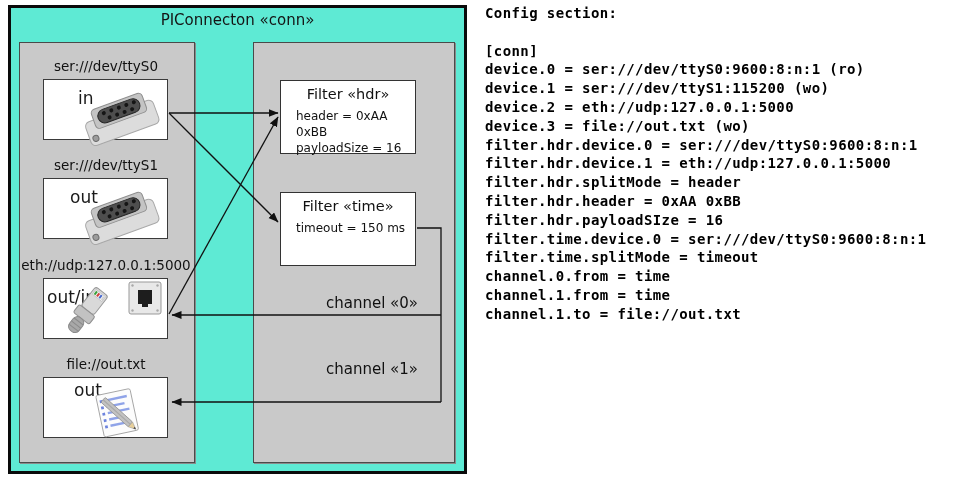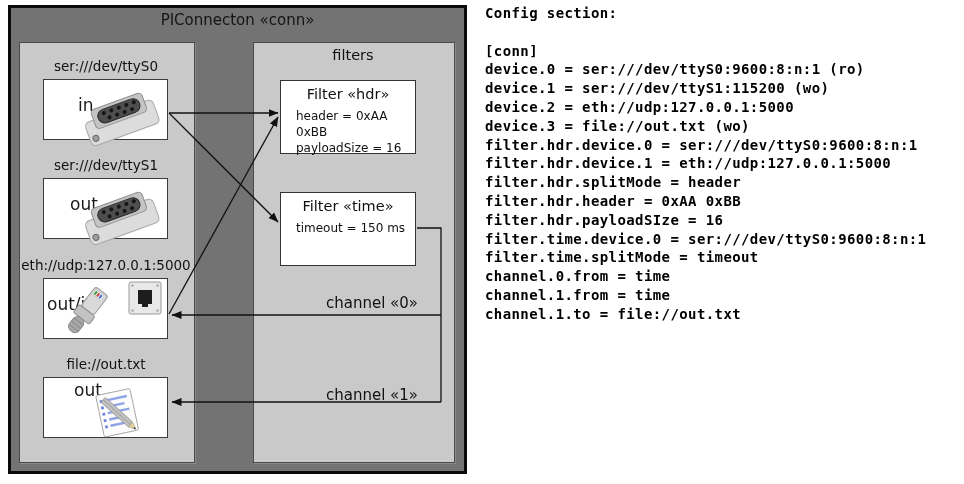--- a/index.html
+++ b/index.html
@@ -3,21 +3,21 @@
 <meta charset="utf-8">
 <style>
   html,body{margin:0;padding:0;}
   body{
     width:964px;height:484px;position:relative;background:#ffffff;
     font-family:"DejaVu Sans",sans-serif;color:#111;overflow:hidden;
   }
   
   .diagram{
     position:absolute;left:8px;top:5px;width:453px;height:463px;
-    border:3px solid #0a0a0a;background:#737373;
+    border:3px solid #0a0a0a;background:#5eead4;
   }
   .diagram-title{
     position:absolute;left:0;top:3px;width:100%;text-align:center;
     font-size:15px;color:#141414;
   }
   .panel{
     position:absolute;background:#c9c9c9;border:1px solid #4a4a4a;
     box-shadow:1px 1px 0 #8a8a8a;
   }
   .devices-panel{left:8px;top:34px;width:174px;height:419px;}
@@ -28,21 +28,21 @@
   }
   .dev-label{
     position:absolute;left:4px;width:182px;text-align:center;
     font-size:13.5px;white-space:nowrap;
   }
   .dev-box{
     position:absolute;left:32px;width:123px;height:59px;
     background:#ffffff;border:1.5px solid #3a3a3a;
   }
   .dev-dir{
-    position:absolute;top:15px;font-size:17px;color:#1a1a1a;
+    position:absolute;top:8px;font-size:17px;color:#1a1a1a;
   }
   .dev-icon{position:absolute;}
   .filter-box{
     position:absolute;left:269px;width:134px;height:72px;
     background:#ffffff;border:1.5px solid #333;
   }
   .filter-title{
     margin-top:5px;text-align:center;font-size:14.5px;
   }
   .filter-attr{
@@ -67,21 +67,20 @@
   .cfg-line{line-height:18.8px;min-height:18.8px;white-space:pre;}
 </style>
 </head>
 <body>
 
 <div class="diagram">
   <div class="diagram-title">PIConnecton «conn»</div>
 
   <div class="panel devices-panel"></div>
   <div class="panel filters-panel"></div>
-  <div class="filters-title">filters</div>
 
   <div class="dev-label" style="top:50px;">ser:///dev/ttyS0</div>
   <div class="dev-box" style="top:71px;">
     <span class="dev-dir" style="left:34px;">in</span>
     <svg class="dev-icon" style="right:3px;bottom:1px;overflow:visible;" width="95" height="52" viewBox="0 0 95 52">
       <g transform="rotate(-20 50 28)">
         <rect x="14" y="25" width="72" height="25" rx="5" fill="#dcdcdc" stroke="#a8a8a8"></rect>
         <rect x="24" y="15" width="54" height="20" rx="4" fill="#c4c4c4" stroke="#8f8f8f"></rect>
         <rect x="29" y="18" width="44" height="14" rx="7" fill="#4e4e4e" stroke="#262626"></rect>
         <circle cx="36" cy="22" r="2" fill="#151515"></circle>
@@ -183,21 +182,21 @@
   </div>
 
   <div class="filter-box" style="top:184px;">
     <div class="filter-title">Filter «time»</div>
     <div class="filter-attrs">
       <div class="filter-attr">timeout = 150 ms</div>
     </div>
   </div>
 
   <div class="channel-label" style="top:286px;">channel «0»</div>
-  <div class="channel-label" style="top:378px;text-align:right;">channel «1»</div>
+  <div class="channel-label" style="top:352px;text-align:right;">channel «1»</div>
 
   <svg class="wires" viewBox="0 0 453 463">
     <defs>
       <marker id="arrow" markerWidth="11" markerHeight="9" refX="9.5" refY="4" orient="auto" markerUnits="userSpaceOnUse">
         <path d="M0,0 L10,4 L0,8 z" fill="#111"></path>
       </marker>
     </defs>
 
     <line x1="158" y1="105" x2="267" y2="105" stroke="#111" stroke-width="1.3" marker-end="url(#arrow)"></line>
 

